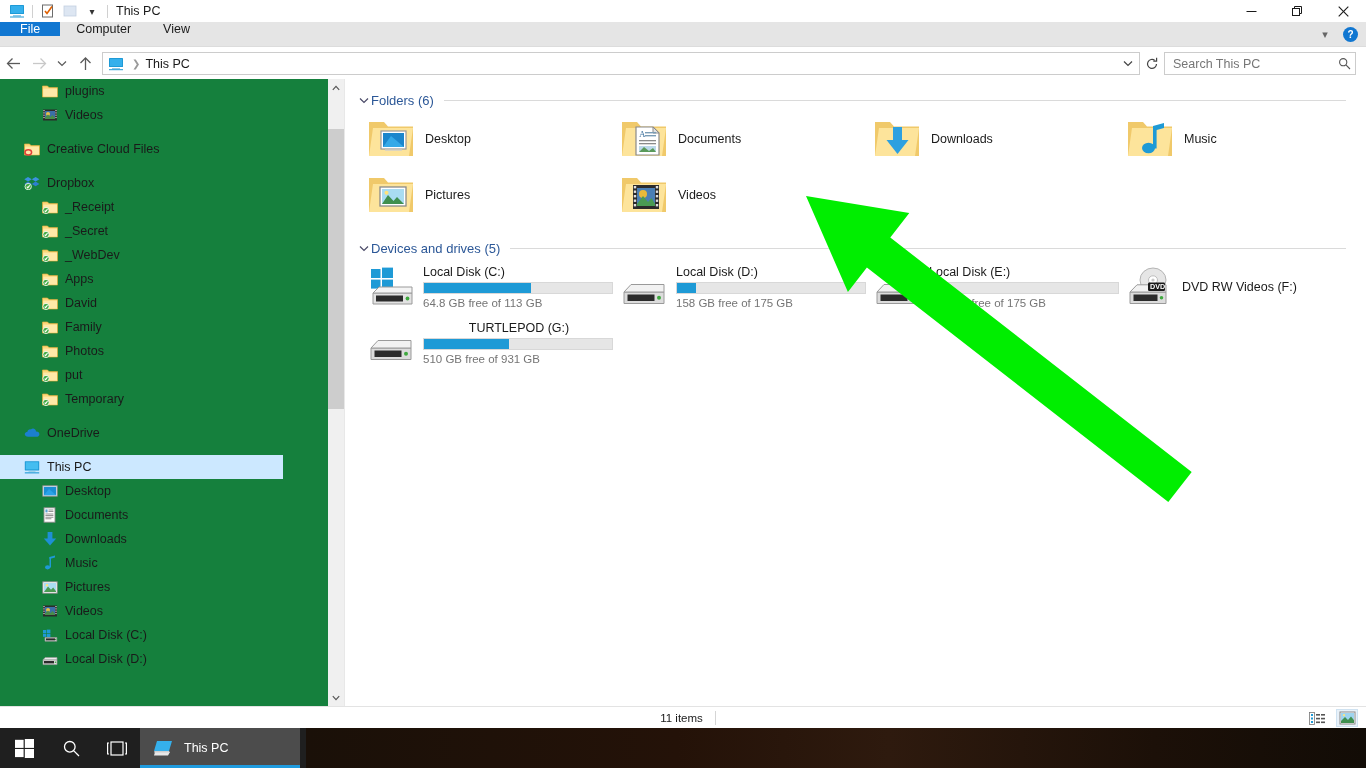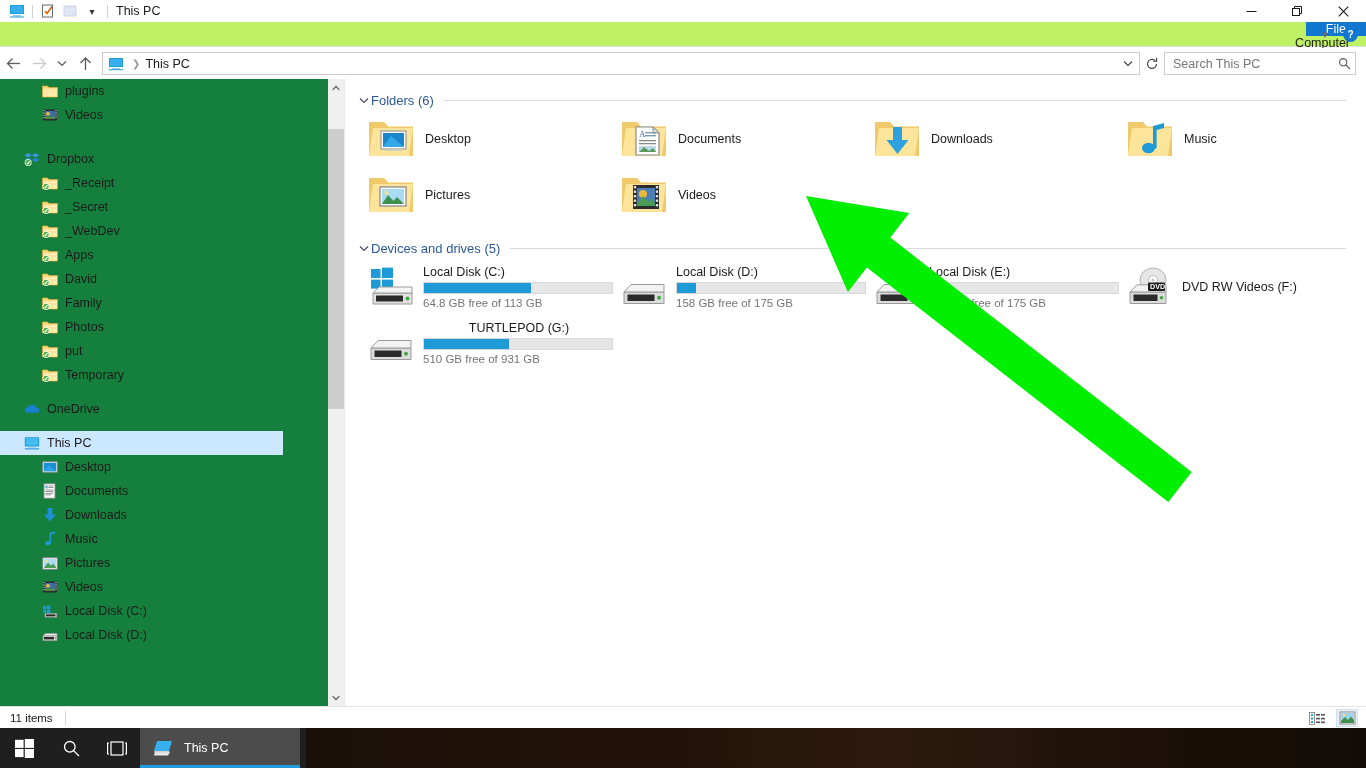--- a/index.html
+++ b/index.html
@@ -44,23 +44,23 @@
   .win-btn {
     width: 46px; height: 22px;
     display: flex; align-items: center; justify-content: center;
     cursor: default;
   }
 
   
   .ribbon {
     position: absolute; left: 0; top: 22px;
     width: 1366px; height: 25px;
-    background: #bef264;
+    background: #e5e5e5;
     border-bottom: 1px solid #dcdcdc;
-    display: flex; align-items: flex-end; flex-direction: column;
+    display: flex; align-items: flex-start;
   }
   .rb-tab {
     padding: 0 16px;
     display: flex; align-items: center;
     font-size: 12.5px; color: #1a1a1a;
     cursor: default;
   }
   .rb-tab.file {
     background: #1177d1; color: #ffffff;
     padding: 0 20px;
@@ -259,21 +259,21 @@
     font-size: 11.5px; color: #757575; margin-top: 3px; white-space: nowrap;
   }
   .dtile.noname .dtile-body { justify-content: center; }
 
   
   .statusbar {
     position: absolute; left: 0; top: 706px;
     width: 1366px; height: 22px;
     background: #ffffff;
     border-top: 1px solid #e3e3e3;
-    display: flex; align-items: center;
+    display: flex; align-items: center; justify-content: center;
   }
   .status-txt {
     font-size: 11.5px; color: #1a1a1a; padding-left: 10px;
   }
   .status-div {
     width: 1px; height: 14px; background: #d5d5d5; margin-left: 12px;
   }
   .status-right {
     position: absolute; right: 8px; top: 0; height: 22px;
     display: flex; align-items: center; gap: 8px;
@@ -480,20 +480,30 @@
                   <rect x="13.4" y="2" width="1.2" height="1.2"></rect>
                   <rect x="13.4" y="4.3" width="1.2" height="1.2"></rect>
                   <rect x="13.4" y="6.6" width="1.2" height="1.2"></rect>
                   <rect x="13.4" y="8.9" width="1.2" height="1.2"></rect>
                 </g>
               </svg>
             </span>
             <span>Videos</span>
           </div>
           <div class="nav-gap"></div>
+          <div class="nav-item lvl1">
+            <span class="nav-ico">
+              <svg width="16" height="14" viewBox="0 0 16 14">
+                <path d="M0.5 2 H5.5 L7 3.6 H15.5 V13 H0.5 Z" fill="#fcd77a" stroke="#e0ad3c" stroke-width="0.7"></path>
+                <path d="M1.2 4.6 H15 V12.6 H1.2 Z" fill="#ffe9a8"></path>
+                <ellipse cx="4.3" cy="10.3" rx="3.3" ry="2.6" fill="none" stroke="#e2403a" stroke-width="1.5"></ellipse>
+              </svg>
+            </span>
+            <span>Creative Cloud Files</span>
+          </div>
           <div class="nav-gap"></div>
           <div class="nav-item lvl1">
             <span class="nav-ico">
               <svg width="16" height="14" viewBox="0 0 16 14">
                 <path d="M4 1 L7.8 3.3 L4 5.6 L0.3 3.3 Z" fill="#3b92e0"></path>
                 <path d="M11.6 1 L15.4 3.3 L11.6 5.6 L7.8 3.3 Z" fill="#3b92e0"></path>
                 <path d="M4 10.2 L7.8 7.9 L4 5.6 L0.3 7.9 Z" fill="#2d7fd0"></path>
                 <path d="M11.6 10.2 L15.4 7.9 L11.6 5.6 L7.8 7.9 Z" fill="#2d7fd0"></path>
                 <circle cx="4.2" cy="10.6" r="3.2" fill="#3fa93f" stroke="#fff" stroke-width="0.8"></circle>
                 <path d="M2.8 10.7 L3.8 11.8 L5.7 9.3" stroke="#fff" stroke-width="1.1" fill="none"></path>

